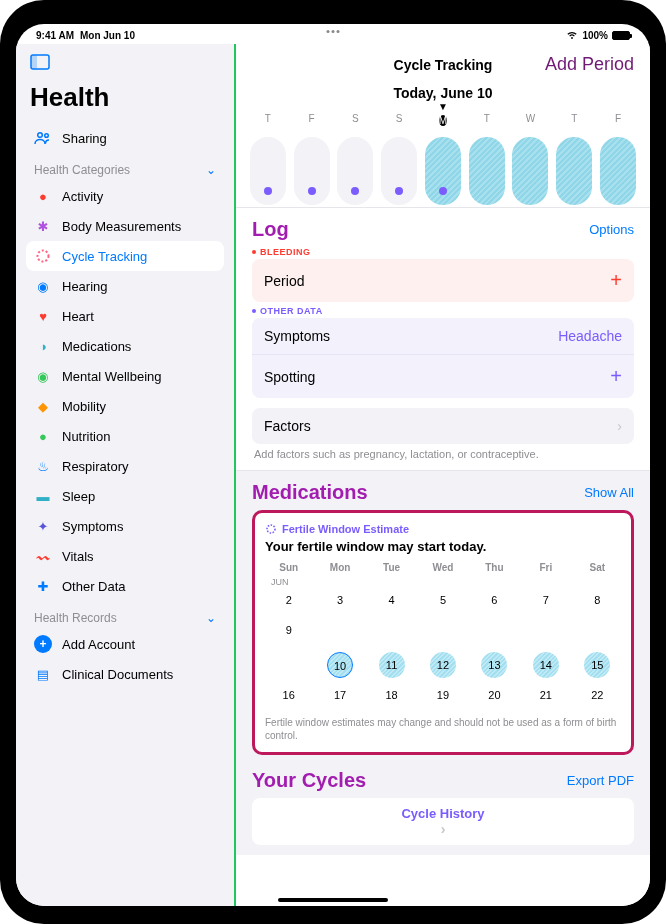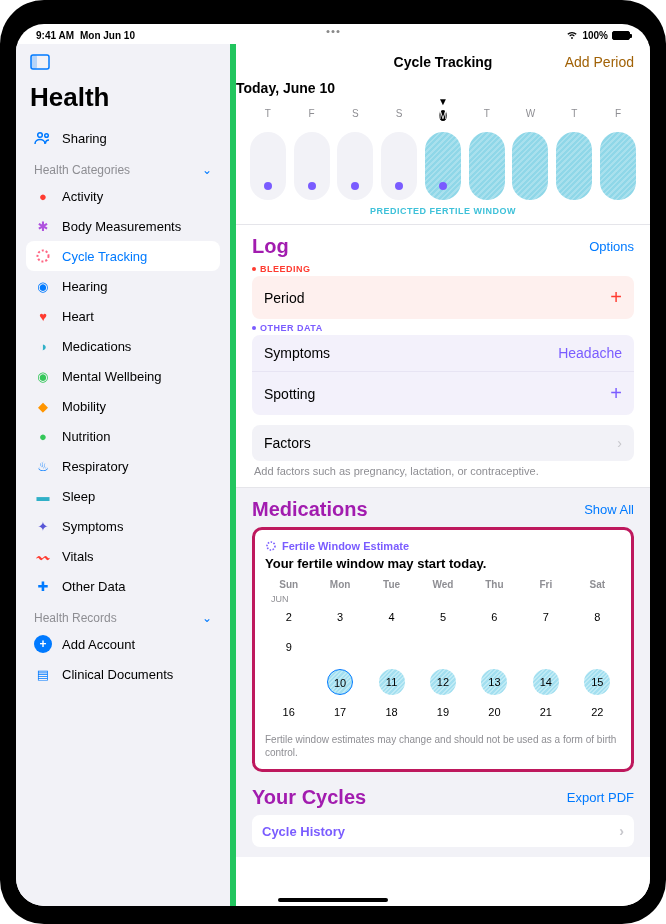--- a/index.html
+++ b/index.html
@@ -5,34 +5,34 @@
 * { margin: 0; padding: 0; box-sizing: border-box; font-family: -apple-system, BlinkMacSystemFont, 'Segoe UI', sans-serif; }
 body { background: #fff; width: 666px; height: 924px; overflow: hidden; }
 .device-frame { width: 666px; height: 924px; background: #000; border-radius: 44px; padding: 24px 16px 18px 16px; position: relative; }
 .screen { width: 100%; height: 100%; background: #fff; border-radius: 28px; overflow: hidden; display: flex; flex-direction: column; position: relative; }
 .status-bar { display: flex; justify-content: space-between; align-items: center; padding: 4px 20px 2px; font-size: 10px; font-weight: 600; color: #000; height: 20px; }
 .status-left { display: flex; gap: 6px; align-items: center; }
 .status-right { display: flex; gap: 4px; align-items: center; }
 .status-center { position: absolute; left: 50%; top: 6px; transform: translateX(-50%); display: flex; gap: 2px; }
 .pill-dot { width: 3px; height: 3px; border-radius: 50%; background: #888; }
 .main-split { display: flex; flex: 1; overflow: hidden; }
-.sidebar { width: 220px; background: #f2f2f7; border-right: 6px solid #22c55e; overflow-y: auto; padding: 6px 10px; display: flex; flex-direction: column; }
+.sidebar { width: 220px; background: #f2f2f7; border-right: 2px solid #22c55e; overflow-y: auto; padding: 6px 10px; display: flex; flex-direction: column; }
 .sidebar-icon-top { color: #007aff; margin: 4px 4px 8px; }
 .sidebar-title { font-size: 26px; font-weight: 700; color: #000; margin: 0 4px 10px; }
 .nav-item { display: flex; align-items: center; gap: 10px; padding: 6px 8px; border-radius: 8px; font-size: 13px; color: #000; }
 .nav-item.selected { background: #fff; color: #007aff; }
 .nav-item.selected .nav-icon { color: #007aff; }
 .nav-section { display: flex; justify-content: space-between; align-items: center; padding: 10px 8px 4px; font-size: 12px; color: #8e8e93; }
 .nav-chevron { color: #007aff; font-size: 12px; }
 .nav-icon { width: 18px; height: 18px; display: flex; align-items: center; justify-content: center; flex-shrink: 0; }
 .content { flex: 1; background: #fff; overflow-y: auto; }
 .content-header { display: flex; justify-content: space-between; align-items: center; padding: 10px 16px 6px; }
 .content-title-center { font-size: 14px; font-weight: 600; color: #000; position: absolute; left: 50%; transform: translateX(-50%); }
-.add-period { font-size: 14px; color: #a16207; margin-left: auto; }
-.today-label { text-align: left; font-size: 14px; font-weight: 700; color: #000; padding: 4px 0 2px; }
+.add-period { font-size: 18px; color: #701a75; margin-left: auto; }
+.today-label { text-align: center; font-size: 14px; font-weight: 700; color: #000; padding: 4px 0 2px; }
 .today-marker { text-align: center; font-size: 10px; color: #000; line-height: 8px; }
 .week-strip { display: flex; justify-content: space-around; padding: 2px 10px 4px; }
 .week-day { font-size: 10px; color: #8e8e93; width: 36px; text-align: center; }
 .week-day.today-circle { background: #000; color: #fff; border-radius: 50%; width: 16px; height: 16px; line-height: 16px; margin: 0 auto; }
 .cycle-strip { display: flex; justify-content: space-around; padding: 4px 10px 2px; gap: 0; }
 .cycle-day { width: 36px; height: 68px; border-radius: 18px; background: #f2f2f7; position: relative; display: flex; align-items: flex-end; justify-content: center; padding-bottom: 10px; }
 .cycle-day.fertile { background: repeating-linear-gradient(135deg, #8fd7e8, #8fd7e8 2px, #a9e0ed 2px, #a9e0ed 4px); }
 .cycle-dot { width: 8px; height: 8px; border-radius: 50%; background: #7a5cff; }
 .fertile-label { text-align: center; font-size: 9px; font-weight: 600; color: #3ec1d9; letter-spacing: 0.5px; padding: 4px 0 8px; }
 .section { border-top: 1px solid #e5e5ea; padding: 10px 16px; }
@@ -57,21 +57,21 @@
 .card-tag { display: flex; align-items: center; gap: 5px; font-size: 11px; font-weight: 600; color: #7a5cff; }
 .card-headline { font-size: 13px; font-weight: 700; color: #000; margin: 4px 0 8px; }
 .mini-cal-header { display: grid; grid-template-columns: repeat(7, 1fr); gap: 4px; text-align: center; font-size: 10px; color: #8e8e93; margin-bottom: 4px; font-weight: bold; }
 .mini-cal-month { font-size: 9px; color: #8e8e93; text-align: left; padding-left: 6px; }
 .mini-cal-body { display: grid; grid-template-columns: repeat(7, 1fr); gap: 4px; text-align: center; }
 .cal-cell { font-size: 11px; color: #000; padding: 5px 0; border-radius: 50%; width: 26px; height: 26px; line-height: 16px; margin: 0 auto; }
 .cal-cell.fertile-day { background: repeating-linear-gradient(135deg, #a3dff0, #a3dff0 1.5px, #c0ebf5 1.5px, #c0ebf5 3px); margin-top: 35px; }
 .cal-cell.today-outline { border: 1.5px solid #007aff; }
 .disclaimer { font-size: 10px; color: #8e8e93; margin-top: 8px; line-height: 1.3; }
 .section.gray-bg { background: #f2f2f7; }
-.cycles-row { background: #fff; border-radius: 8px; padding: 8px 10px; font-size: 13px; color: #7a5cff; font-weight: 600; margin-top: 4px; display: flex; justify-content: space-between; align-items: center;}
+.cycles-row { background: #fff; border-radius: 8px; padding: 8px 10px; font-size: 13px; color: #7a5cff; font-weight: 600; margin-top: 4px; display: flex; justify-content: space-between; align-items: center; flex-direction: column;}
 .chevron-right { color: #c7c7cc; font-size: 14px; }
 .home-indicator { position: absolute; bottom: 4px; left: 50%; transform: translateX(-50%); width: 110px; height: 4px; background: #000; border-radius: 3px; }
 .battery-icon { display:inline-block; width:18px; height:9px; border:1px solid #000; border-radius:2px; position:relative; background:#000;}
 .battery-icon::after{content:'';position:absolute;right:-3px;top:2px;width:2px;height:4px;background:#000;border-radius:0 1px 1px 0;}
 .wifi-icon { width: 12px; height: 9px; }
 </style>
 </head>
 <body>
 
 <div class="device-frame">
@@ -231,21 +231,20 @@
               <span class="cycle-dot"></span>
             </div>
     <div class="cycle-day fertile">
               <span class="cycle-dot"></span>
             </div>
     <div class="cycle-day fertile"></div>
     <div class="cycle-day fertile"></div>
     <div class="cycle-day fertile"></div>
     <div class="cycle-day fertile"></div>
   </div>
-  <div class="fertile-label">PREDICTED FERTILE WINDOW</div>
 
   <div class="section">
     <div class="section-header">
       <span class="section-title">Log</span>
       <span class="section-link">Options</span>
     </div>
     <div class="sub-label bleeding">
               <span class="sub-dot"></span>
               <span>BLEEDING</span>
             </div>

